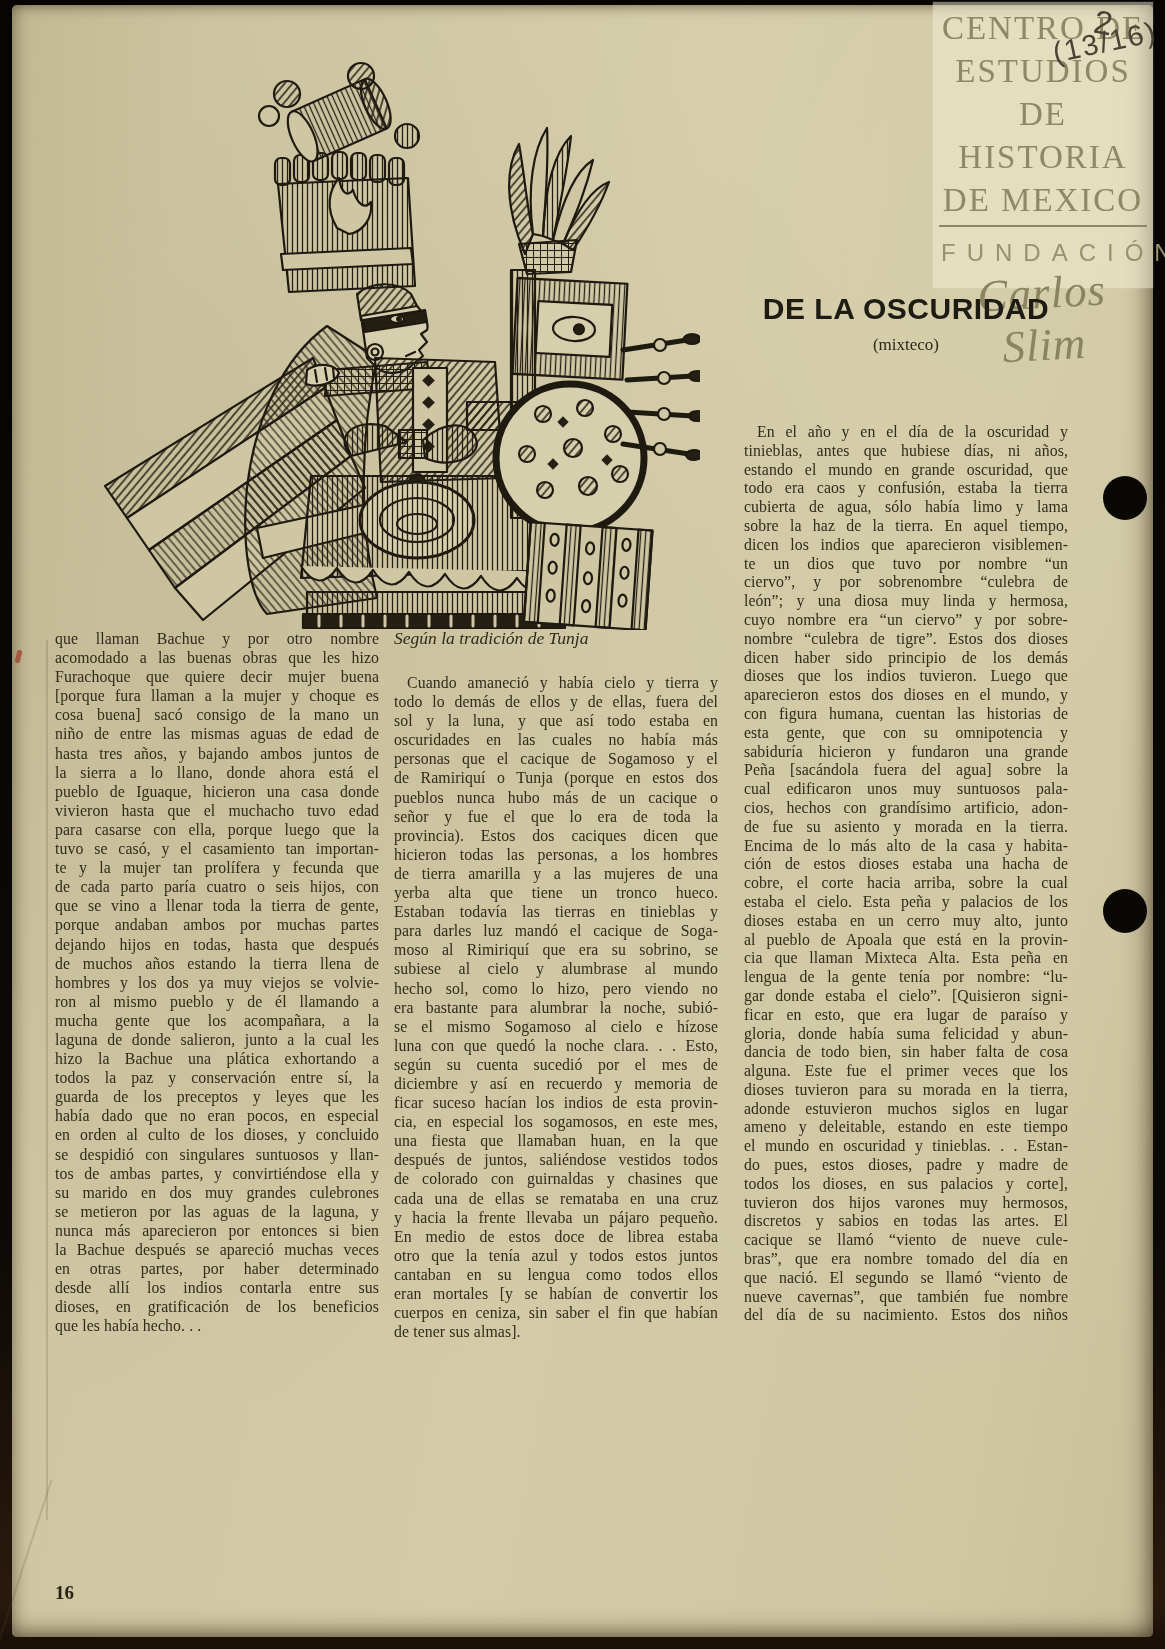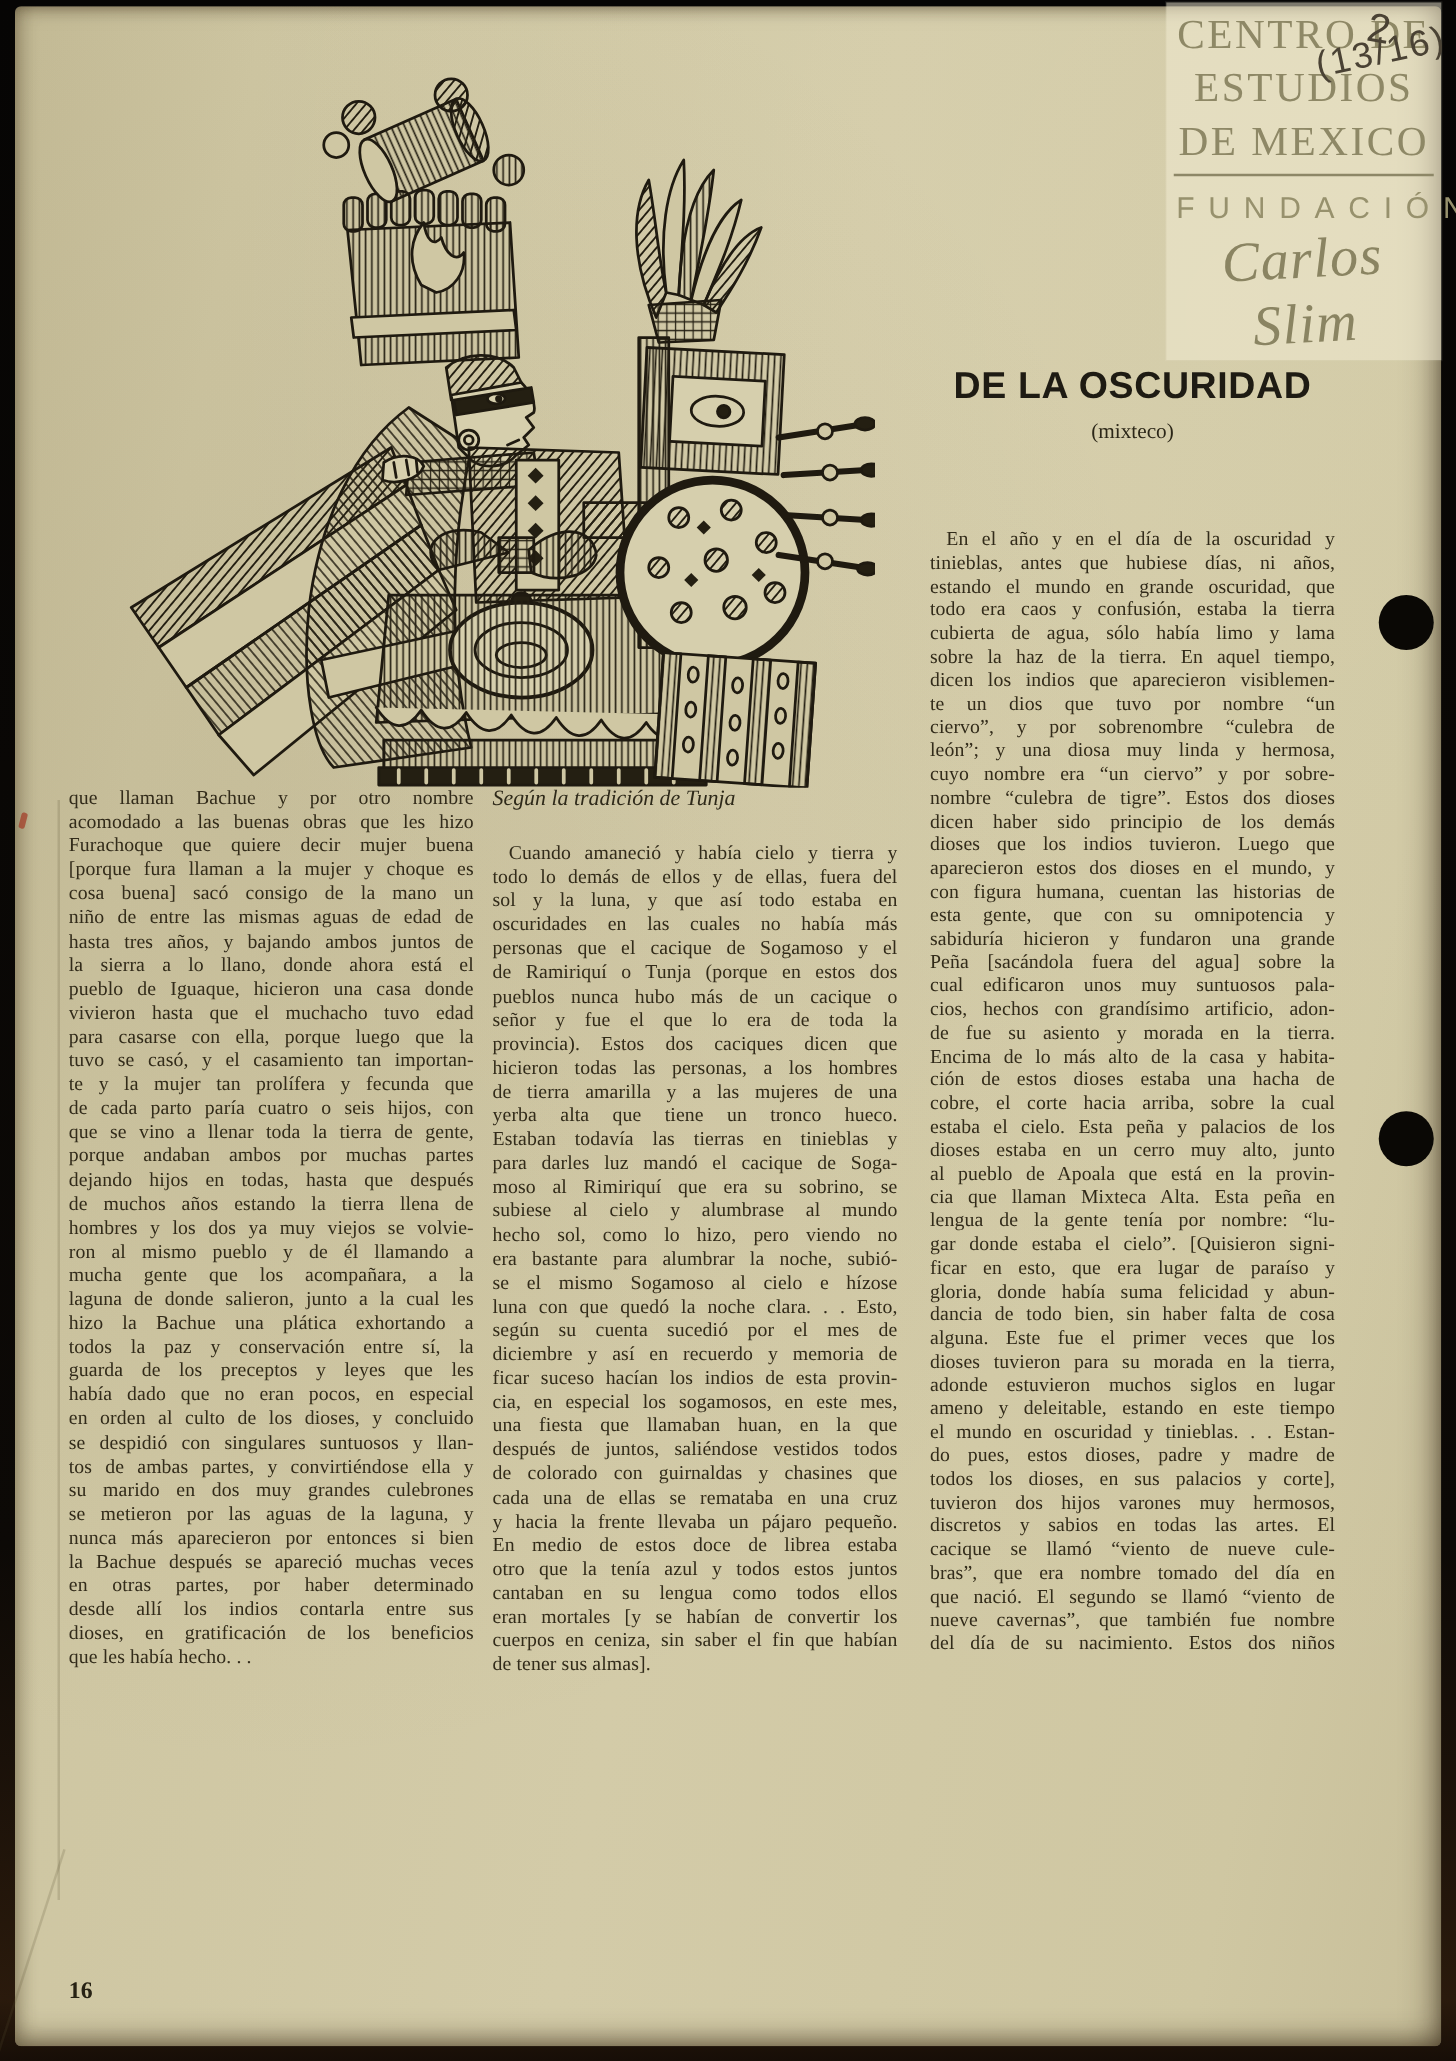--- a/index.html
+++ b/index.html
@@ -213,20 +213,21 @@
           <ellipse cx="549" cy="540" rx="4" ry="6"></ellipse>
         </g>
       </g>
     </g>
   </svg>
 
   <div class="wm">
     <div class="wm-lines">
         <div class="wm-line">CENTRO DE</div>
         <div class="wm-line">ESTUDIOS</div>
+        <div class="wm-line">DE HISTORIA</div>
         <div class="wm-line">DE MEXICO</div>
       </div>
     <div class="wm-rule"></div>
     <div class="wm-fund">FUNDACIÓN</div>
     <div class="wm-sig">Carlos Slim</div>
   </div>
   <div class="hw hw-num">2</div>
   <div class="hw hw-frac">(13/16)</div>
 
   <div class="dot" style="left:1103px;top:476px;"></div>

